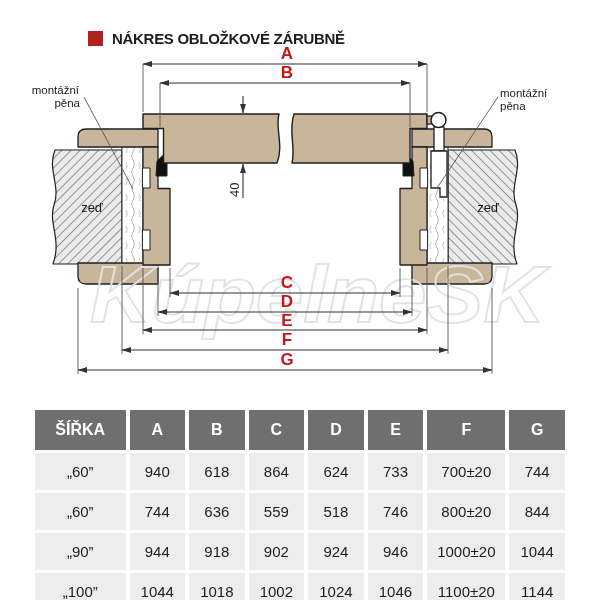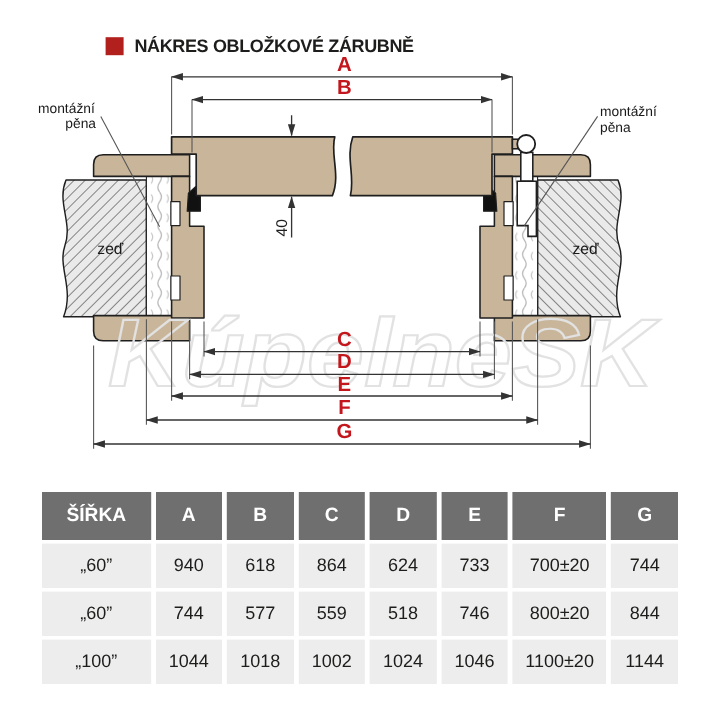--- a/index.html
+++ b/index.html
@@ -169,26 +169,36 @@
       <td>618</td>
       <td>864</td>
       <td>624</td>
       <td>733</td>
       <td>700±20</td>
       <td>744</td>
     </tr>
     <tr>
       <td>„60”</td>
       <td>744</td>
-      <td>577</td>
+      <td>636</td>
       <td>559</td>
       <td>518</td>
       <td>746</td>
       <td>800±20</td>
       <td>844</td>
+    </tr>
+    <tr>
+      <td>„90”</td>
+      <td>944</td>
+      <td>918</td>
+      <td>902</td>
+      <td>924</td>
+      <td>946</td>
+      <td>1000±20</td>
+      <td>1044</td>
     </tr>
     <tr>
       <td>„100”</td>
       <td>1044</td>
       <td>1018</td>
       <td>1002</td>
       <td>1024</td>
       <td>1046</td>
       <td>1100±20</td>
       <td>1144</td>

